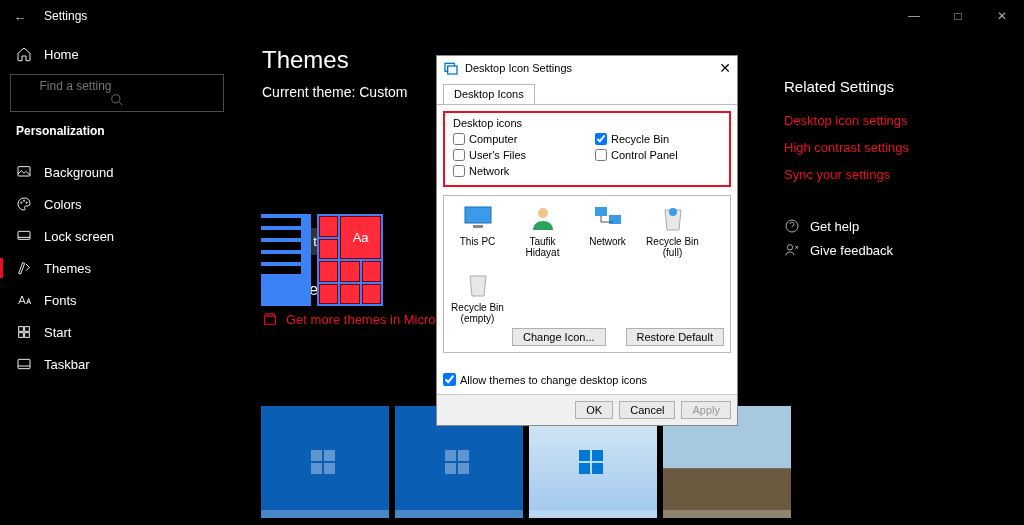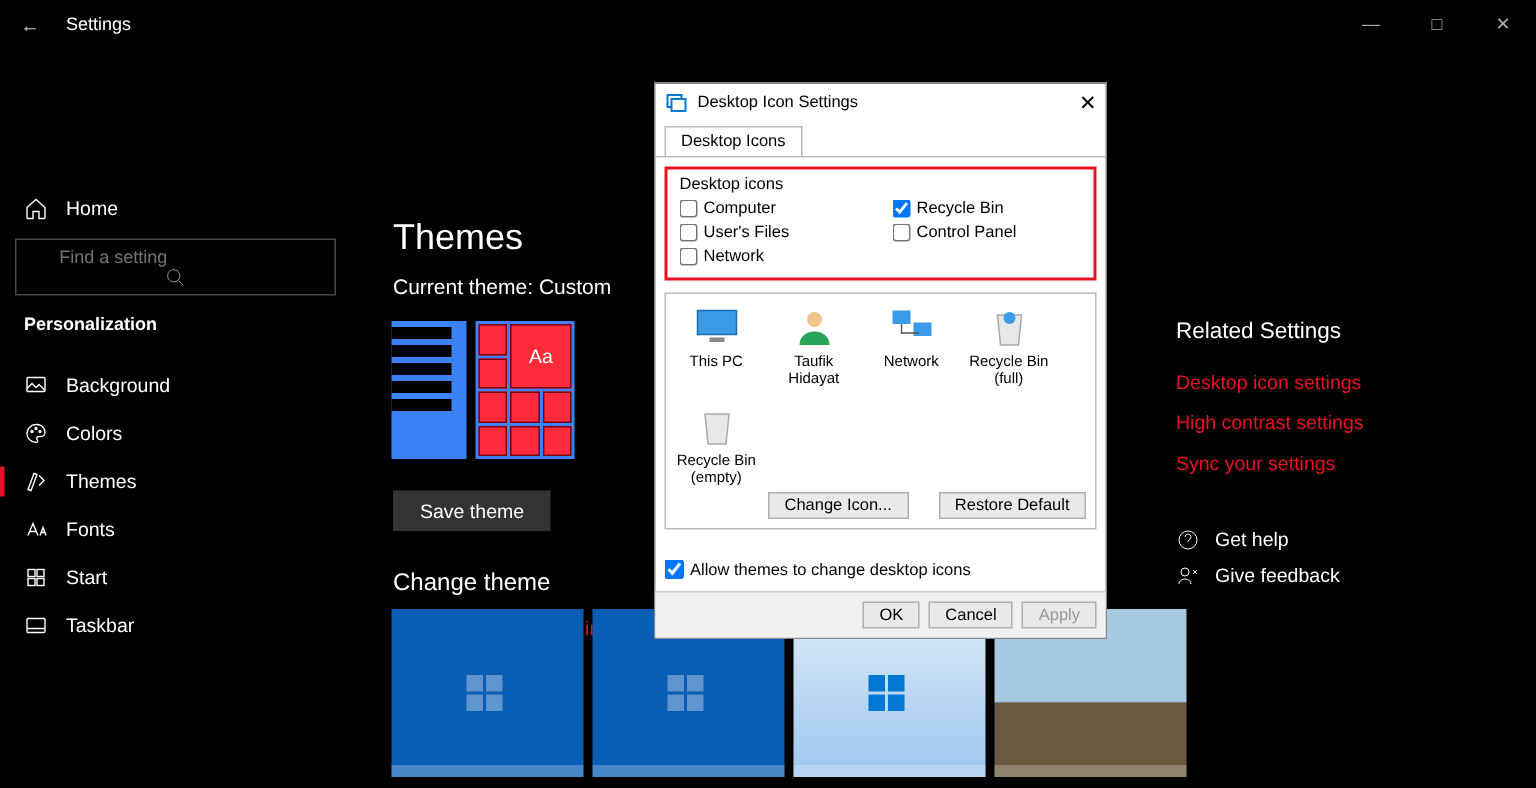--- a/index.html
+++ b/index.html
@@ -2,21 +2,21 @@
 <html><head>
 <meta charset="utf-8">
 <style>
   * { box-sizing: border-box; margin: 0; padding: 0; font-family: "Segoe UI", Tahoma, sans-serif; }
   body { width: 1024px; height: 525px; background: #000; color: #fff; overflow: hidden; position: relative; }
   .titlebar { display: flex; align-items: center; height: 32px; padding-left: 8px; }
   .tb-back { width: 24px; text-align: center; color: #ccc; font-size: 13px; cursor: pointer; }
   .tb-title { margin-left: 12px; font-size: 12px; }
   .tb-ctrls { margin-left: auto; display: flex; }
   .tb-ctrls span { width: 44px; text-align: center; font-size: 12px; color: #aaa; cursor: pointer; }
-  .layout { display: flex; height: calc(100% - 32px); align-items: center; }
+  .layout { display: flex; height: calc(100% - 32px); }
   .sidebar { width: 234px; padding: 8px 10px; }
   .home-row { display:flex; align-items:center; gap:12px; padding:6px 6px 12px 6px; font-size:13px; cursor:pointer;}
   .home-row svg, .nav-item svg { width:16px; height:16px; fill:none; stroke:#fff; stroke-width:1.4; }
   .search { display:flex; align-items:center; border:1px solid #4a4a4a; padding:4px 8px; margin-bottom:12px;flex-direction:column; }
   .search input { flex:1; background:transparent; border:none; outline:none; color:#aaa; font-size:12px; }
   .search svg { width:14px; height:14px; stroke:#aaa; fill:none; }
   .section-title { font-size:12px; font-weight:600; margin:2px 6px 18px; }
   .nav-item { display:flex; align-items:center; gap:12px; padding:8px 6px; font-size:13px; cursor:pointer; position:relative; }
   .nav-item.selected::before { content:""; position:absolute; left:-10px; top:6px; bottom:6px; width:3px; background:#e81123; }
   .content { flex:1; padding:14px 0 0 28px; overflow:hidden; }
@@ -108,20 +108,27 @@
     </div>
     <div class="nav-item">
       <svg viewBox="0 0 24 24">
           <path d="M12 3a9 9 0 1 0 0 18c2 0 2-2 1-3s0-3 2-3h2a4 4 0 0 0 4-4 8 8 0 0 0-9-8z"></path>
           <circle cx="8" cy="10" r="1"></circle>
           <circle cx="12" cy="7" r="1"></circle>
           <circle cx="16" cy="10" r="1"></circle>
         </svg>
       <span>Colors</span>
     </div>
+    <div class="nav-item">
+      <svg viewBox="0 0 24 24">
+          <rect x="3" y="5" width="18" height="12" rx="1"></rect>
+          <path d="M3 14h18"></path>
+        </svg>
+      <span>Lock screen</span>
+    </div>
     <div class="nav-item selected">
       <svg viewBox="0 0 24 24">
           <path d="M4 20l6-16 3 1-6 16zM15 6l5 5-5 5"></path>
         </svg>
       <span>Themes</span>
     </div>
     <div class="nav-item">
       <svg viewBox="0 0 24 24">
           <path d="M4 18L9 6l5 12M6 14h6M16 18l3-8 3 8M17 15h4"></path>
         </svg>

